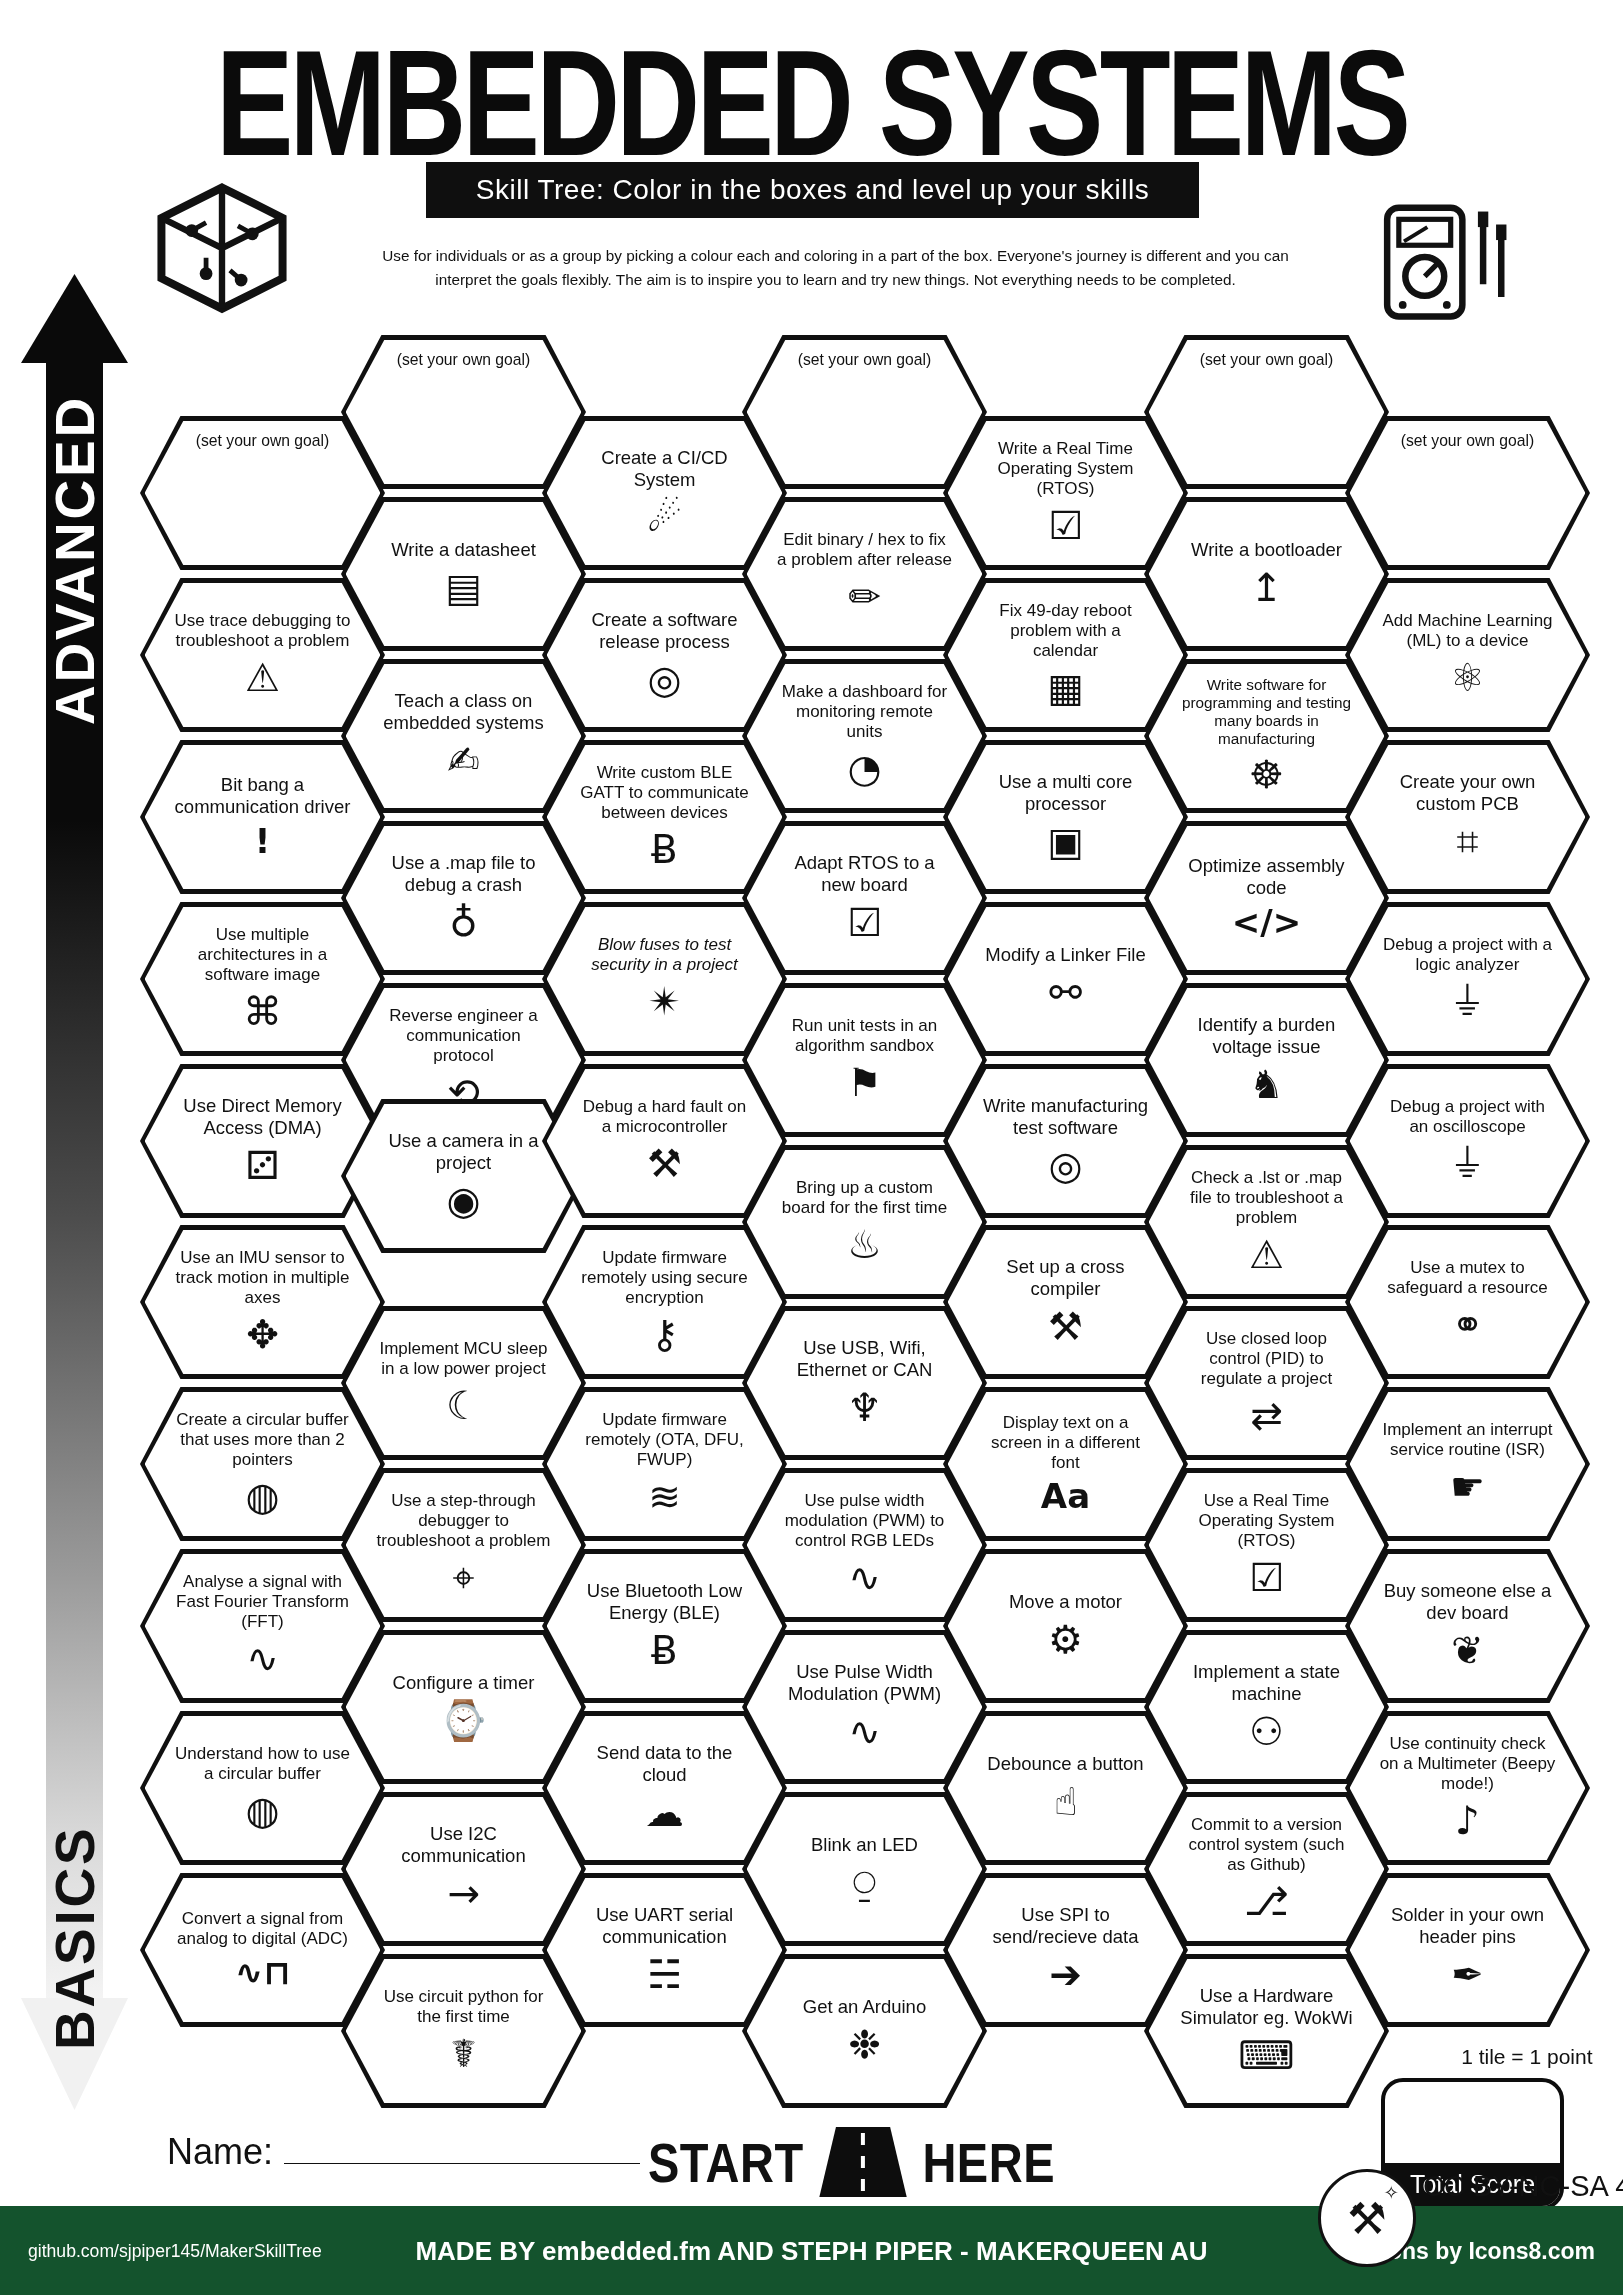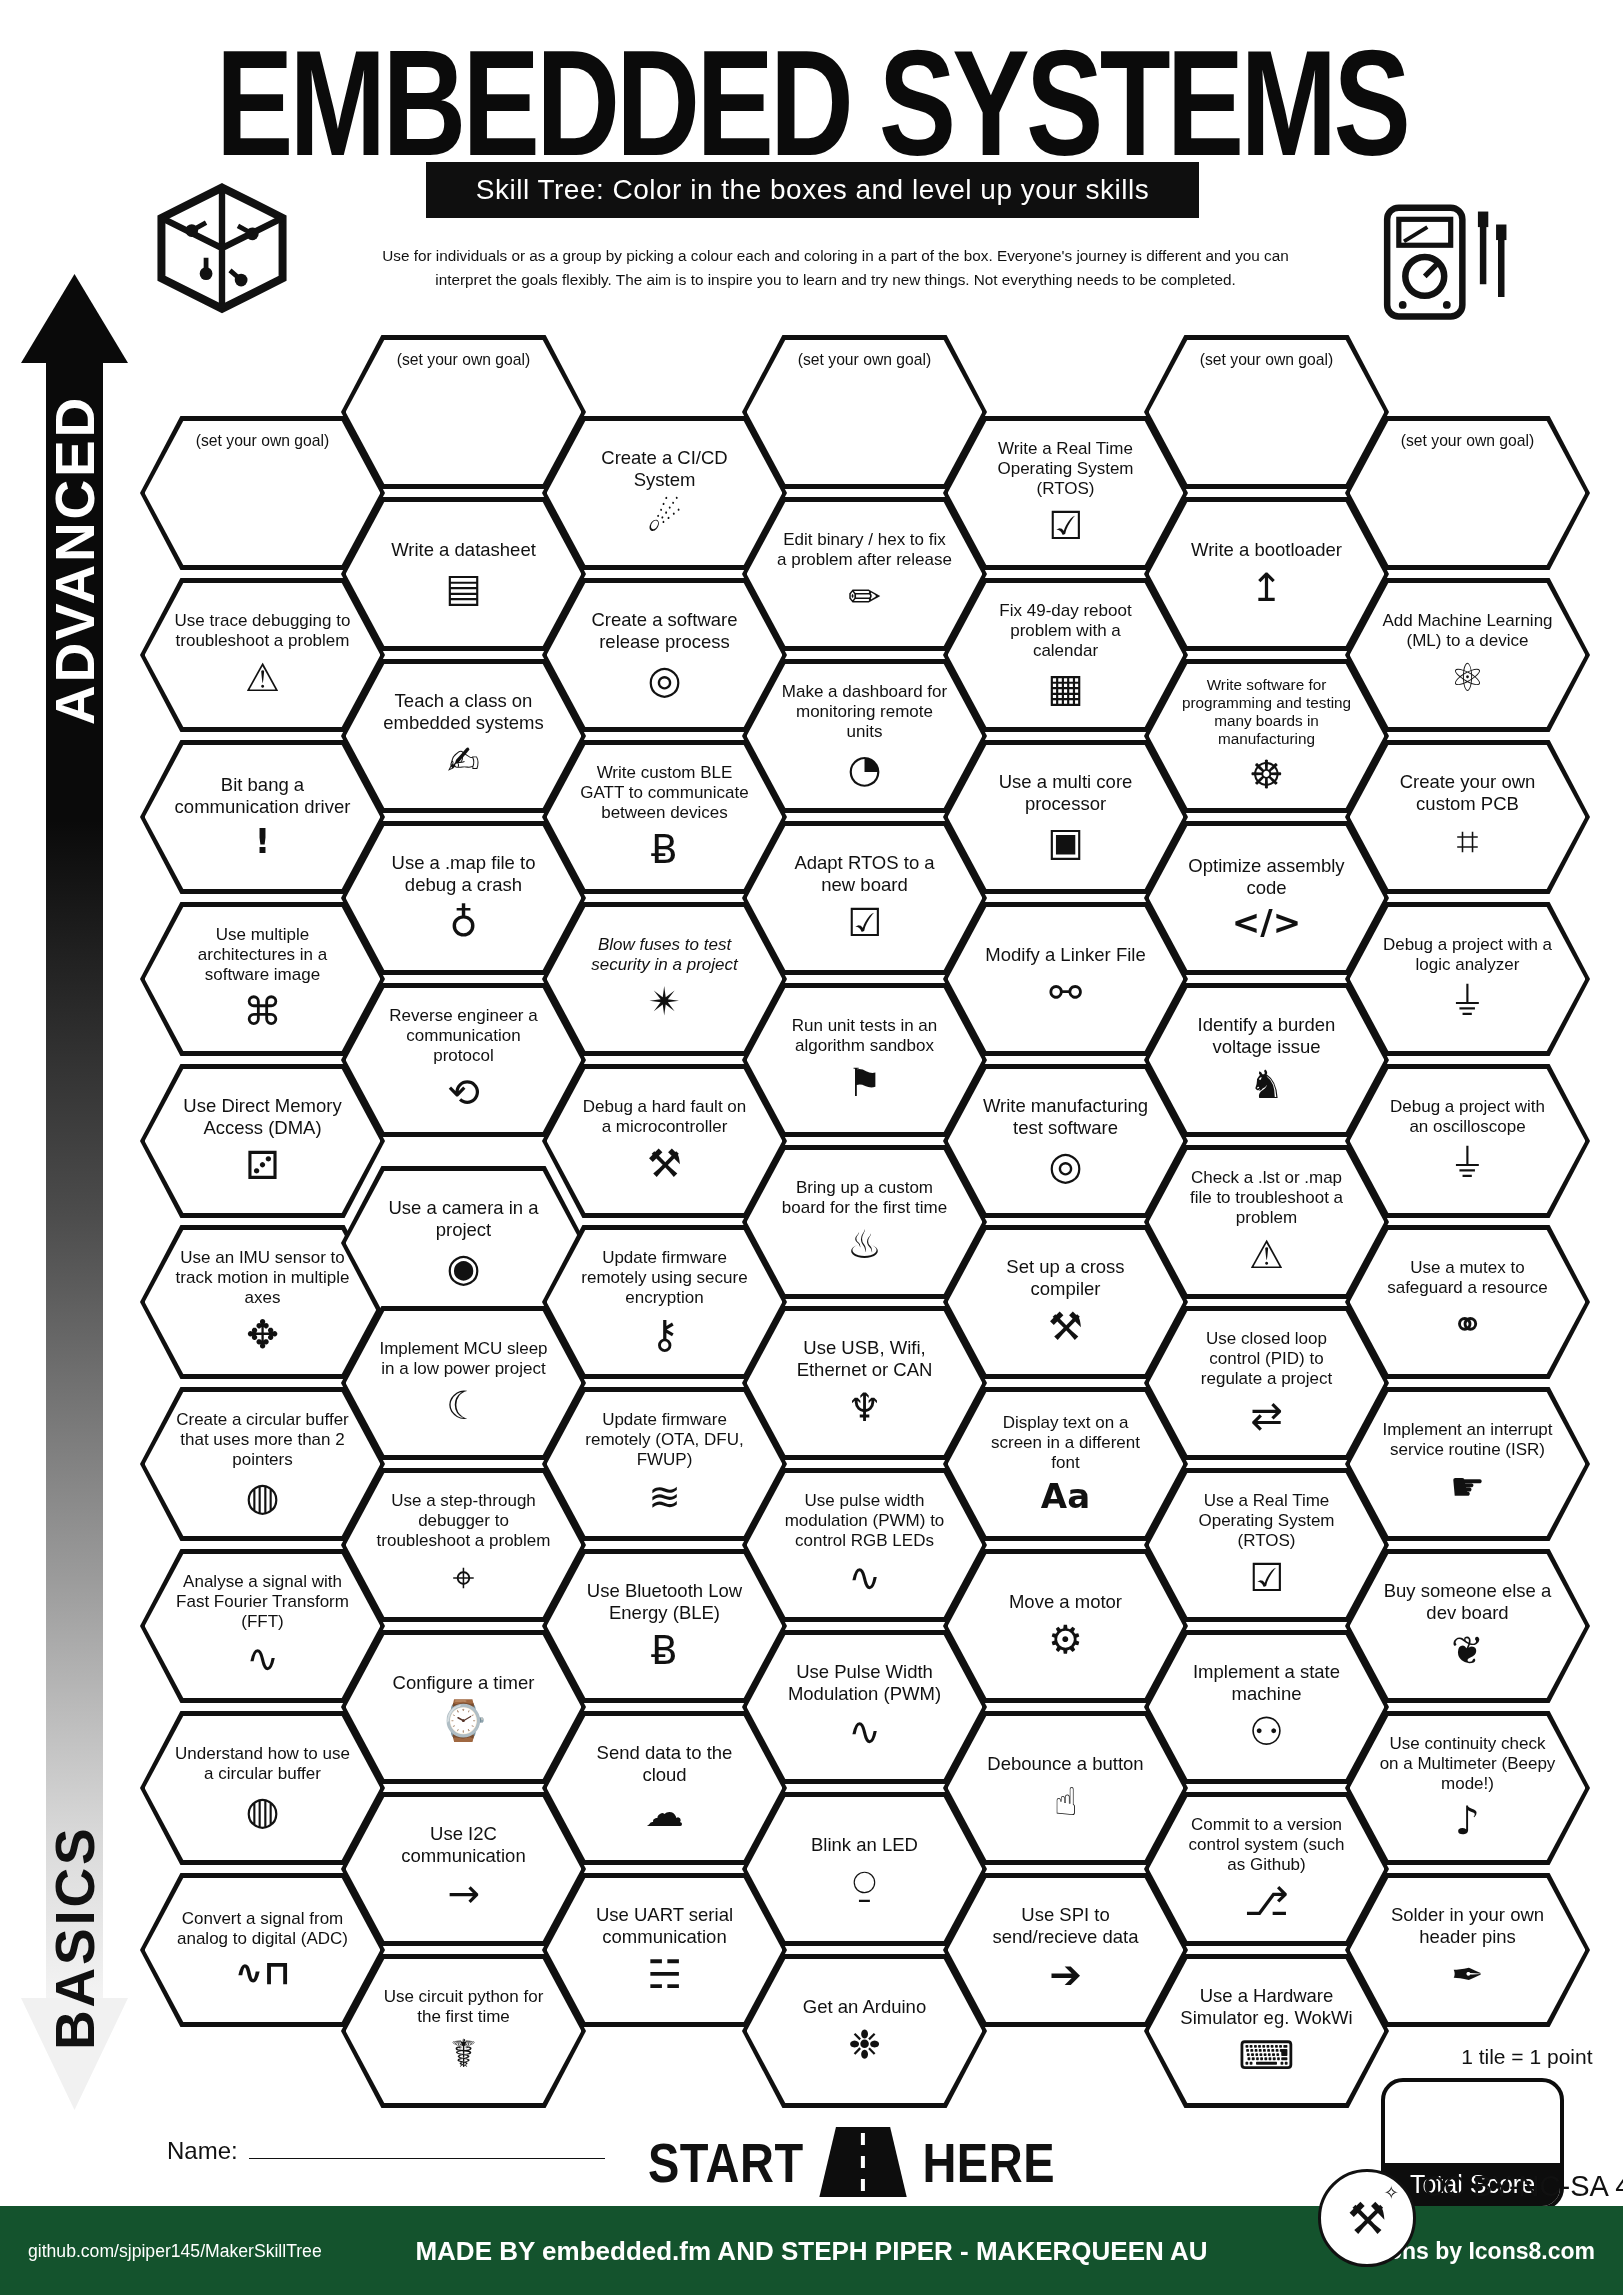--- a/index.html
+++ b/index.html
@@ -52,21 +52,21 @@
   .hex.goal .hex-inner { justify-content:flex-start; padding-top:11px; }
   .hex.goal .hex-label { font-size:15.7px; font-weight:300; }
   
   .start-banner { position:absolute; left:648px; top:2127px; width:407px; display:flex;
                   align-items:center; justify-content:center; gap:15.7px; }
   .start-word { font-size:47px; font-weight:900; letter-spacing:0.5px; transform:scaleY(1.18); white-space:nowrap; }
   .road { width:124px; height:70px; background:#0d0d0d; clip-path:polygon(19% 0,81% 0,100% 100%,0 100%); position:relative; }
   .road-line { position:absolute; left:50%; top:5.6px; bottom:5.6px; width:4.2px; transform:translateX(-50%);
                background:repeating-linear-gradient(180deg,#fff 0 12px,transparent 12px 23px); }
   .name-row { position:absolute; left:167px; top:2131px; display:flex; align-items:baseline; }
-  .name-label { font-size:24px; font-weight:300; }
+  .name-label { font-size:36px; font-weight:300; }
   .name-line { display:inline-block; width:356px; border-bottom:1.9px solid #111; height:27px; margin-left:11px; }
   .score-note { position:absolute; right:30.5px; top:2045px; font-size:21px; }
   .score-box { position:absolute; left:1381px; top:2078px; width:183px; height:132px; box-sizing:border-box;
                border:4.2px solid #0d0d0d; border-radius:22px; background:#fff; overflow:hidden; }
   .score-band { position:absolute; left:0; right:0; bottom:0; height:43px; background:#0d0d0d;
                 display:flex; align-items:center; justify-content:center; }
   .score-band span { color:#fff; font-size:25px; font-weight:300; }
   .license-badge { position:absolute; left:1318px; top:2169px; width:98px; height:98px; border-radius:50%;
                    background:#fff; border:3.2px solid #111; box-sizing:border-box; z-index:6;
                    display:flex; align-items:center; justify-content:center; font-size:44px;
@@ -234,21 +234,21 @@
     </div>
   </div>
       <div class="hex" style="left: 341px; top: 983px;">
     <div class="hex-outer">
       <div class="hex-inner">
         <div class="hex-label mid">Reverse engineer a communication protocol</div>
         <div class="hex-glyph">⟲</div>
       </div>
     </div>
   </div>
-      <div class="hex" style="left: 341px; top: 1166px;">
+      <div class="hex" style="left: 341px; top: 1099px;">
     <div class="hex-outer">
       <div class="hex-inner">
         <div class="hex-label">Use a camera in a project</div>
         <div class="hex-glyph">◉</div>
       </div>
     </div>
   </div>
       <div class="hex" style="left: 341px; top: 1306px;">
     <div class="hex-outer">
       <div class="hex-inner">

